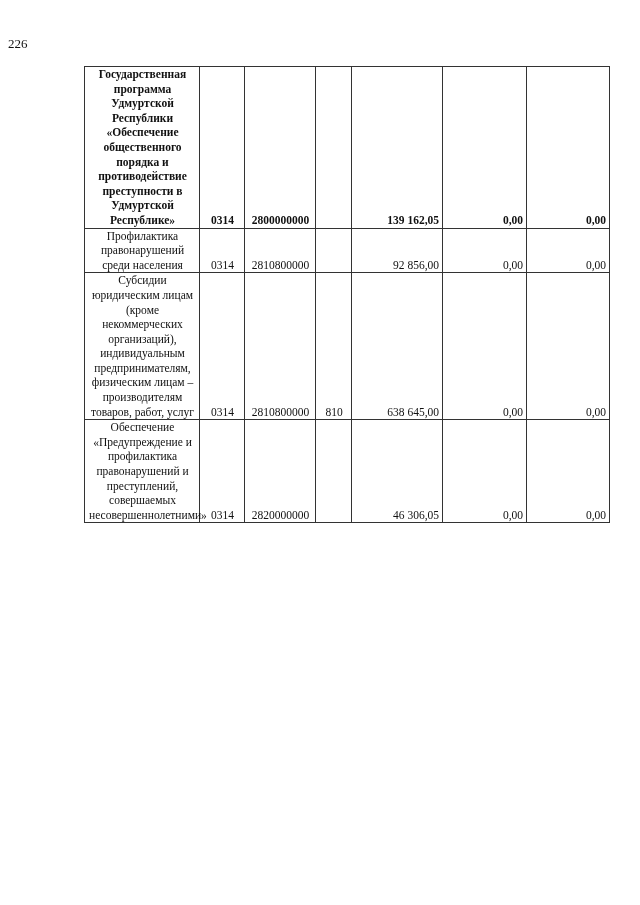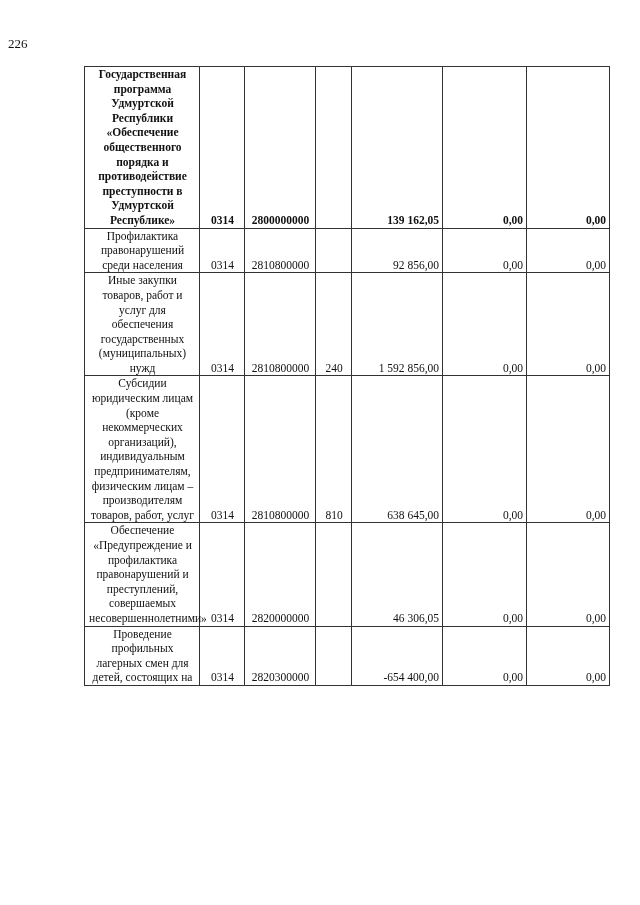--- a/index.html
+++ b/index.html
@@ -45,49 +45,31 @@
       <tr>
     <td class="name">Профилактика правонарушений среди населения</td>
     <td class="code">0314</td>
     <td class="code">2810800000</td>
     <td class="code"></td>
     <td class="num">92 856,00</td>
     <td class="num">0,00</td>
     <td class="num">0,00</td>
   </tr>
       <tr>
-    <td class="name">Иные закупки товаров, работ и услуг для обеспечения государственных (муниципальных) нужд</td>
-    <td class="code">0314</td>
-    <td class="code">2810800000</td>
-    <td class="code">240</td>
-    <td class="num">1 592 856,00</td>
-    <td class="num">0,00</td>
-    <td class="num">0,00</td>
-  </tr>
-      <tr>
     <td class="name">Субсидии юридическим лицам (кроме некоммерческих организаций), индивидуальным предпринимателям, физическим лицам – производителям товаров, работ, услуг</td>
     <td class="code">0314</td>
     <td class="code">2810800000</td>
     <td class="code">810</td>
     <td class="num">638 645,00</td>
     <td class="num">0,00</td>
     <td class="num">0,00</td>
   </tr>
       <tr>
     <td class="name">Обеспечение «Предупреждение и профилактика правонарушений и преступлений, совершаемых несовершеннолетними»</td>
     <td class="code">0314</td>
     <td class="code">2820000000</td>
     <td class="code"></td>
     <td class="num">46 306,05</td>
     <td class="num">0,00</td>
     <td class="num">0,00</td>
   </tr>
-      <tr>
-    <td class="name">Проведение профильных лагерных смен для детей, состоящих на</td>
-    <td class="code">0314</td>
-    <td class="code">2820300000</td>
-    <td class="code"></td>
-    <td class="num">-654 400,00</td>
-    <td class="num">0,00</td>
-    <td class="num">0,00</td>
-  </tr>
     </tbody>
 </table>
 
 </body></html>

